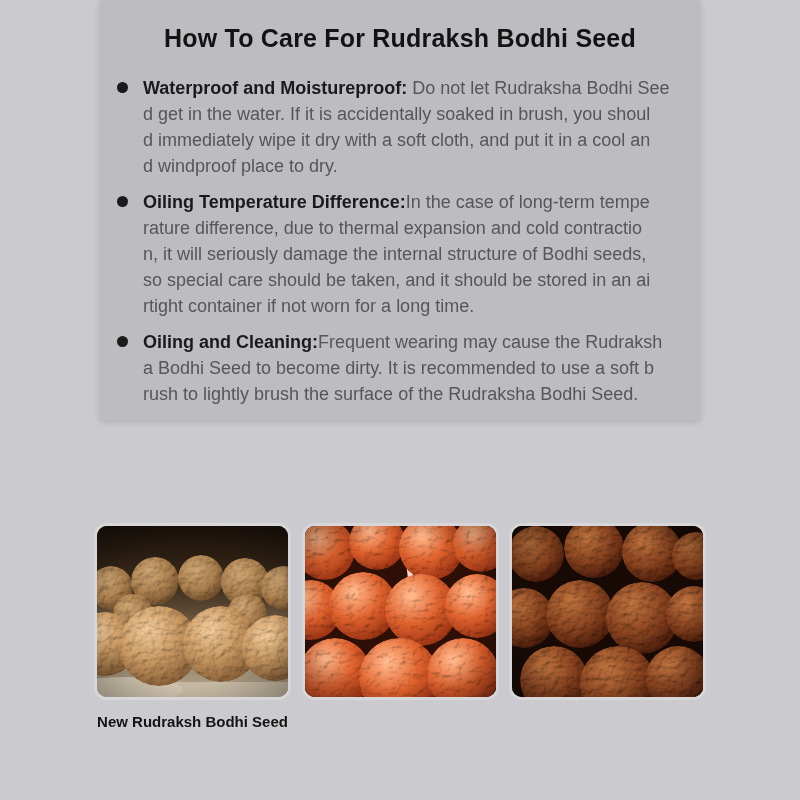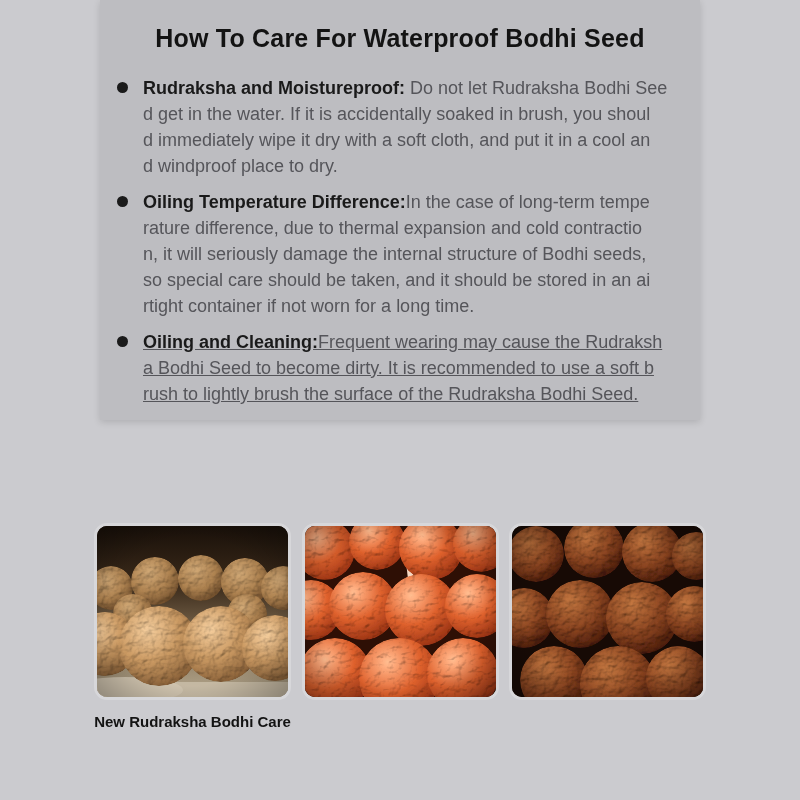--- a/index.html
+++ b/index.html
@@ -37,21 +37,21 @@
     margin-top: 22px;
     padding: 0 3px 0 43px;
     font-size: 18px;
     line-height: 26px;
     color: var(--body-color, #55555a);
   }
   .para {
     position: relative;
     margin: 0 0 10px 0;
   }
-  .para.tight { margin-bottom: 0; text-decoration: underline; }
+  .para.tight { margin-bottom: 0; }
   .para b {
     color: var(--bold-color, #1a1a1a);
     font-weight: bold;
   }
   .para .body {
     white-space: pre;
   }
   .dot {
     position: absolute;
     left: -26px;
@@ -86,25 +86,25 @@
     font-size: 15px;
     font-weight: bold;
     white-space: nowrap;
     color: var(--caption-color, #131313);
   }
 </style>
 </head>
 <body>
 
 <section class="panel">
-  <h1 class="page-title">How To Care For Waterproof Bodhi Seed</h1>
+  <h1 class="page-title">How To Care For Rudraksh Bodhi Seed</h1>
 
   <div class="bullets">
     <p class="para">
-      <span class="dot"></span><b>Rudraksha and Moistureproof: </b><span class="body">Do not let Rudraksha Bodhi See
+      <span class="dot"></span><b>Waterproof and Moistureproof: </b><span class="body">Do not let Rudraksha Bodhi See
 d get in the water. If it is accidentally soaked in brush, you shoul
 d immediately wipe it dry with a soft cloth, and put it in a cool an
 d windproof place to dry.</span>
     </p>
     <p class="para">
       <span class="dot"></span><b>Oiling Temperature Difference:</b><span class="body">In the case of long-term tempe
 rature difference, due to thermal expansion and cold contractio
 n, it will seriously damage the internal structure of Bodhi seeds,
 so special care should be taken, and it should be stored in an ai
 rtight container if not worn for a long time.</span>
@@ -166,21 +166,21 @@
         <ellipse cx="28" cy="164" rx="58" ry="13" fill="#cfc3ae"></ellipse>
         <g filter="url(#f1)">
           <circle cx="8" cy="118" r="32" fill="url(#sg1)"></circle>
             <circle cx="62" cy="120" r="40" fill="url(#sg1)"></circle>
           <circle cx="124" cy="118" r="38" fill="url(#sg1)"></circle>
             <circle cx="178" cy="122" r="33" fill="url(#sg1)"></circle>
         </g>
         <rect width="191" height="171" fill="url(#vig)"></rect>
       </svg>
     </div>
-    <div class="caption">New Rudraksha Bodhi Care</div>
+    <div class="caption">New Rudraksh Bodhi Seed</div>
   </div>
 
   <div class="g-item">
     <div class="photo">
       <svg viewBox="0 0 191 171" preserveAspectRatio="none" aria-hidden="true">
         <defs>
           <radialGradient id="sg2" cx="0.36" cy="0.30" r="0.78">
             <stop offset="0" stop-color="#f9b489"></stop>
               <stop offset="0.52" stop-color="#d45c2a"></stop>
               <stop offset="1" stop-color="#8a2a0e"></stop>

